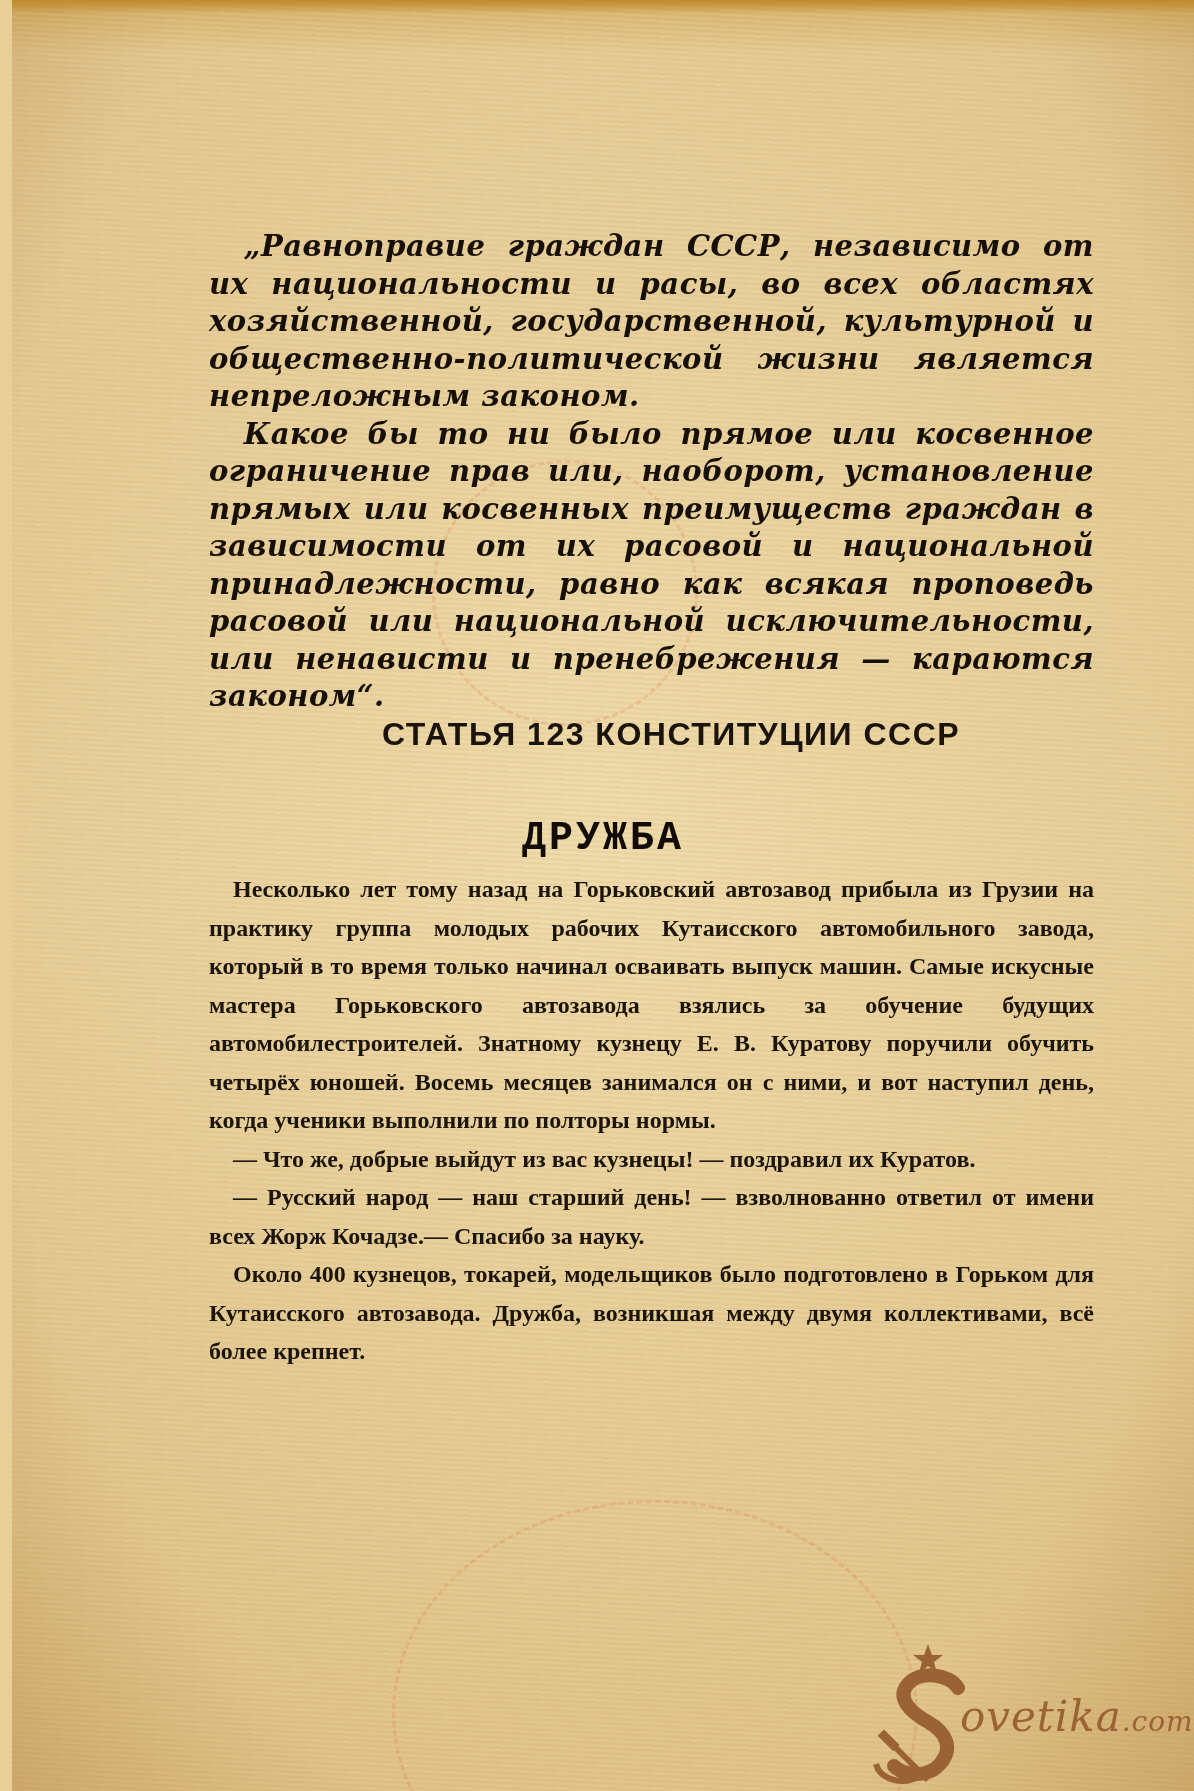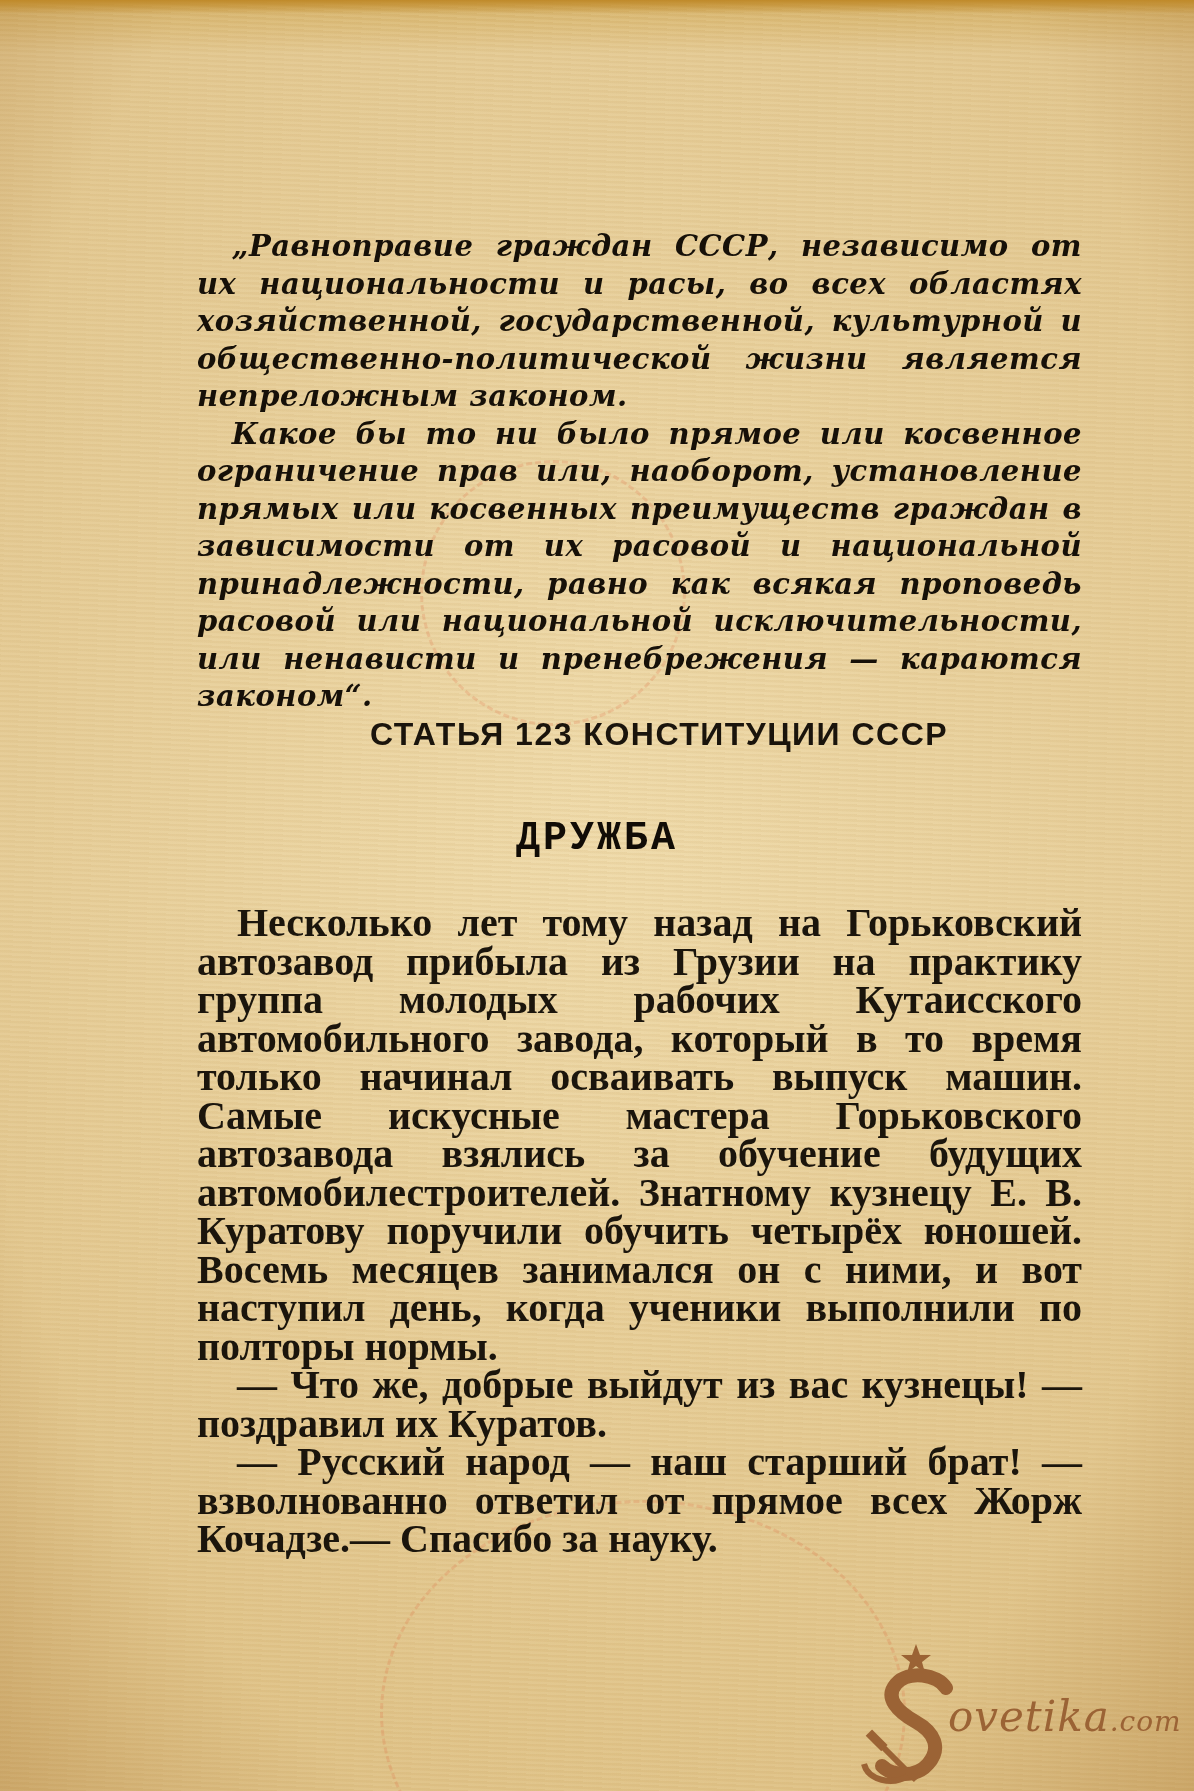--- a/index.html
+++ b/index.html
@@ -6,20 +6,21 @@
     body {
       width: 1194px; height: 1791px; overflow: hidden; position: relative;
       background: #e8cf98;
     }
     .page {
       position: absolute; inset: 0;
       background:
         radial-gradient(ellipse at 50% 45%, rgba(245,225,175,0.0) 0%, rgba(200,160,90,0.25) 75%, rgba(170,120,50,0.45) 100%),
         repeating-linear-gradient(3deg, rgba(255,245,215,0.10) 0px, rgba(255,245,215,0.10) 2px, rgba(180,140,80,0.06) 3px, rgba(180,140,80,0.06) 5px),
         linear-gradient(180deg, #d9b66a 0%, #ead3a0 3%, #eed9a8 50%, #e6cc94 100%);
+      margin-left: 12px;
     }
     .edge-top {
       position: absolute; left: 0; top: 0; width: 100%; height: 14px;
       background: linear-gradient(180deg, #c08a2a, rgba(200,150,60,0));
     }
     .stamp {
       position: absolute; border-radius: 50%;
       border: 3px dashed rgba(220,90,50,0.18);
     }
     .quote {
@@ -33,23 +34,23 @@
       position: absolute; left: 370px; top: 716px; width: 700px;
       font-family: "Liberation Sans", sans-serif; font-weight: bold;
       font-size: 32px; color: #1a140c; letter-spacing: 1.5px;
     }
     .title {
       position: absolute; left: 0; width: 100%; top: 816px; text-align: center;
       font-family: Liberation Mono, monospace; font-weight: bold;
       font-size: 40px; color: #110c06; letter-spacing: 3px;
     }
     .story {
-      position: absolute; left: 197px; top: 904px; width: 885px;
+      position: absolute; left: 197px; top: 870px; width: 885px;
       font-family: "Liberation Serif", serif; font-weight: bold;
-      font-size: 40px; line-height: 38.5px; color: #1b150c;
+      font-size: 24px; line-height: 38.5px; color: #1b150c;
       text-align: justify;
     }
     .story p { margin: 0; text-indent: 1em; }
     .watermark {
       position: absolute; left: 858px; top: 1640px; width: 330px; height: 140px;
       color: #9b6335;
     }
     .wm-text {
       position: absolute; left: 90px; top: 52px;
       font-family: "DejaVu Serif", serif; font-style: italic;
@@ -70,21 +71,22 @@
     <p>Какое бы то ни было прямое или косвенное ограничение прав или, наоборот, установление прямых или косвенных преимуществ граждан в зависимости от их расовой и национальной принадлежности, равно как всякая проповедь расовой или национальной исключительности, или ненависти и пренебрежения — караются законом“.</p>
   </div>
 
   <div class="source">СТАТЬЯ 123 КОНСТИТУЦИИ СССР</div>
 
   <div class="title">ДРУЖБА</div>
 
   <div class="story">
     <p>Несколько лет тому назад на Горьковский автозавод прибыла из Грузии на практику группа молодых рабочих Кутаисского автомобильного завода, который в то время только начинал осваивать выпуск машин. Самые искусные мастера Горьковского автозавода взялись за обучение будущих автомобилестроителей. Знатному кузнецу Е. В. Куратову поручили обучить четырёх юношей. Восемь месяцев занимался он с ними, и вот наступил день, когда ученики выполнили по полторы нормы.</p>
     <p>— Что же, добрые выйдут из вас кузнецы! — поздравил их Куратов.</p>
-    <p>— Русский народ — наш старший брат! — взволнованно ответил от прямое всех Жорж Кочадзе.— Спасибо за науку.</p>
+    <p>— Русский народ — наш старший день! — взволнованно ответил от имени всех Жорж Кочадзе.— Спасибо за науку.</p>
+    <p>Около 400 кузнецов, токарей, модельщиков было подготовлено в Горьком для Кутаисского автозавода. Дружба, возникшая между двумя коллективами, всё более крепнет.</p>
   </div>
 
   <div class="watermark">
     <svg width="110" height="150" viewBox="0 0 110 150" style="position:absolute;left:0;top:0;">
       <g>
         <polygon points="58,4 62,15 73,15 64,22 67,33 58,26 49,33 52,22 43,15 54,15" fill="#9b6335"></polygon>
       </g>
       <g>
         <path d="M88,48 C80,34 50,30 38,44 C26,58 40,72 58,82 C76,92 84,108 70,124 C58,138 34,136 24,126" fill="none" stroke="#9b6335" stroke-width="14" stroke-linecap="round"></path>
       </g>

